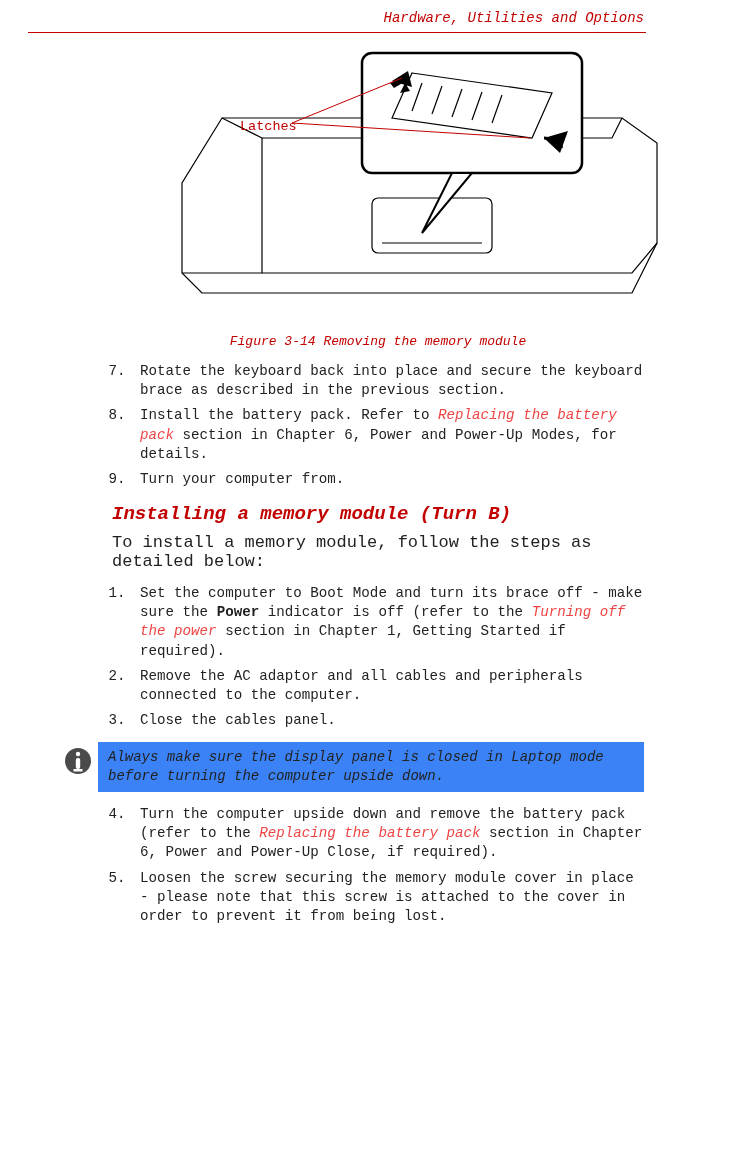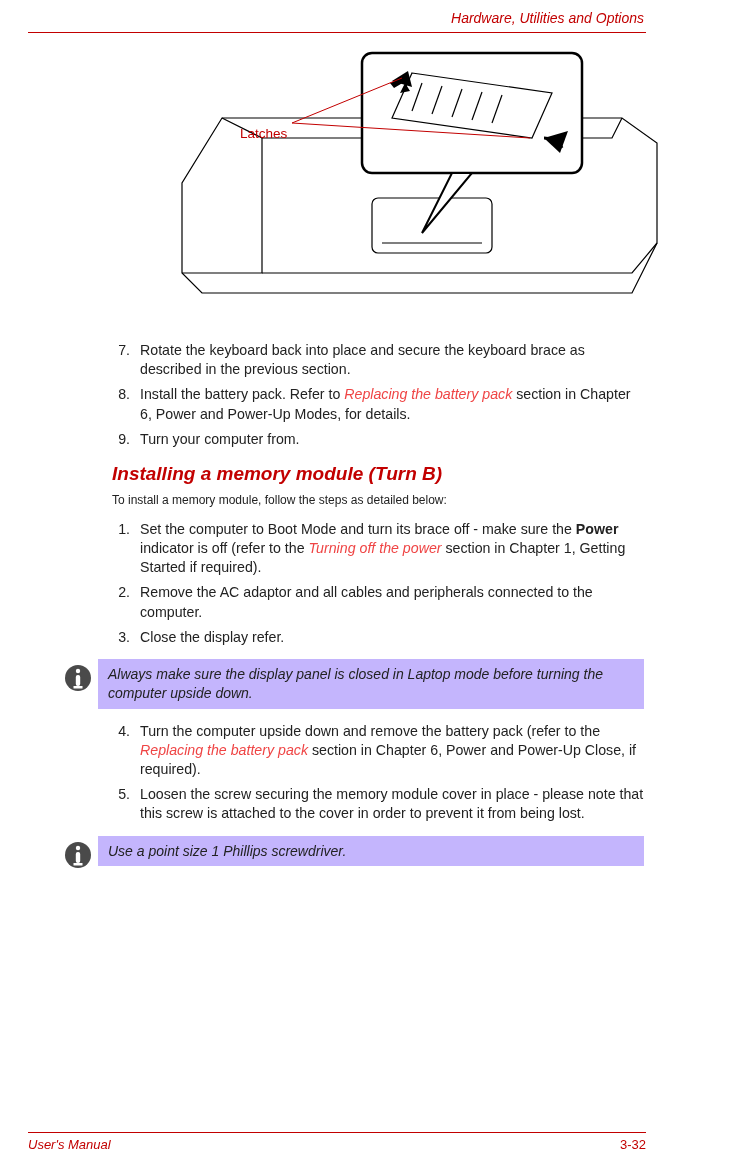--- a/index.html
+++ b/index.html
@@ -11,20 +11,21 @@
     background: #fff;
     color: #222;
     position: relative;
   }
   .page {
     box-sizing: border-box;
     width: 674px;
     height: 1172px;
     padding: 10px 28px 0 28px;
     position: relative;
+    font-family: Liberation Mono, monospace;
   }
   .top-header {
     text-align: right;
     color: #c20000;
     font-size: 14px;
     font-style: italic;
     padding-right: 2px;
     height: 20px;
   }
   .top-rule {
@@ -64,21 +65,21 @@
     padding-left: 6px;
   }
   h2.section {
     color: #c20000;
     font-style: italic;
     font-weight: bold;
     font-size: 19px;
     margin: 14px 0 8px 0;
   }
   .intro {
-    font-size: 12px;
+    font-size: 17px;
     margin-bottom: 6px;
   }
   .link {
     color: #ef4444;
     font-style: italic;
     cursor: pointer;
   }
   .bold { font-weight: bold; }
   .note-row {
     display: flex;
@@ -87,21 +88,21 @@
   }
   .note-icon {
     width: 40px;
     flex: 0 0 40px;
     display: flex;
     justify-content: center;
     align-items: flex-start;
     padding-top: 4px;
   }
   .note-box {
-    background: #c4b5fd;
+    background: #3b82f6;
     flex: 1;
     padding: 6px 10px;
     font-style: italic;
     font-size: 14px;
     line-height: 1.35;
   }
   .footer {
     position: absolute;
     bottom: 20px;
     left: 28px;
@@ -118,21 +119,20 @@
     font-size: 13px;
     color: #c20000;
   }
   .footer-left { font-style: italic; }
   .latches-label {
     position: absolute;
     left: 128px;
     top: 76px;
     color: #c20000;
     font-size: 13.5px;
-    margin-top: 7px;
   }
 </style>
 </head>
 <body>
 
 <div class="page">
   <div class="top-header">Hardware, Utilities and Options</div>
   <hr class="top-rule">
 
   <div class="content">
@@ -172,38 +172,39 @@
         <polygon points="340,130 310,190 360,130" fill="#fff" stroke="#000" stroke-width="2"></polygon>
 
         <g stroke="#c20000" stroke-width="1">
           <line x1="180" y1="80" x2="290" y2="35"></line>
           <line x1="180" y1="80" x2="418" y2="95"></line>
         </g>
       </svg>
       <div class="latches-label">Latches</div>
     </div>
 
+    <div class="caption">Figure 3-14 Removing the memory module</div>
 
     <ol class="steps" start="7">
       <li><span>Rotate the keyboard back into place and secure the keyboard brace as described in the previous section.</span></li>
       <li>
         <span>Install the battery pack. Refer to </span><span class="link">Replacing the battery pack</span><span> section in Chapter 6, Power and Power-Up Modes, for details.</span>
       </li>
       <li><span>Turn your computer from.</span></li>
     </ol>
 
     <h2 class="section">Installing a memory module (Turn B)</h2>
     <div class="intro">To install a memory module, follow the steps as detailed below:</div>
 
     <ol class="steps" start="1">
       <li>
         <span>Set the computer to Boot Mode and turn its brace off - make sure the </span><span class="bold">Power</span><span> indicator is off (refer to the </span><span class="link">Turning off the power</span><span> section in Chapter 1, Getting Started if required).</span>
       </li>
       <li><span>Remove the AC adaptor and all cables and peripherals connected to the computer.</span></li>
-      <li><span>Close the display refer.</span></li>
+      <li><span>Close the cables panel.</span></li>
     </ol>
 
     <div class="note-row">
       <div class="note-icon">
         <svg width="30" height="30" viewBox="0 0 30 30">
           <circle cx="15" cy="15" r="13" fill="#4a4a4a"></circle>
           <circle cx="15" cy="8" r="2.2" fill="#fff"></circle>
           <rect x="12.8" y="12" width="4.4" height="11" rx="2" fill="#fff"></rect>
           <rect x="10.5" y="23" width="9" height="2.5" fill="#fff"></rect>
         </svg>
@@ -211,34 +212,16 @@
       <div class="note-box">Always make sure the display panel is closed in Laptop mode before turning the computer upside down.</div>
     </div>
 
     <ol class="steps" start="4">
       <li>
         <span>Turn the computer upside down and remove the battery pack (refer to the </span><span class="link">Replacing the battery pack</span><span> section in Chapter 6, Power and Power-Up Close, if required).</span>
       </li>
       <li><span>Loosen the screw securing the memory module cover in place - please note that this screw is attached to the cover in order to prevent it from being lost.</span></li>
     </ol>
 
-    <div class="note-row">
-      <div class="note-icon">
-        <svg width="30" height="30" viewBox="0 0 30 30">
-          <circle cx="15" cy="15" r="13" fill="#4a4a4a"></circle>
-          <circle cx="15" cy="8" r="2.2" fill="#fff"></circle>
-          <rect x="12.8" y="12" width="4.4" height="11" rx="2" fill="#fff"></rect>
-          <rect x="10.5" y="23" width="9" height="2.5" fill="#fff"></rect>
-        </svg>
-      </div>
-      <div class="note-box">Use a point size 1 Phillips screwdriver.</div>
-    </div>
 
   </div>
 
-  <div class="footer">
-    <hr class="bottom-rule">
-    <div class="footer-row">
-      <span class="footer-left">User's Manual</span>
-      <span>3-32</span>
-    </div>
-  </div>
 </div>
 
 </body></html>

